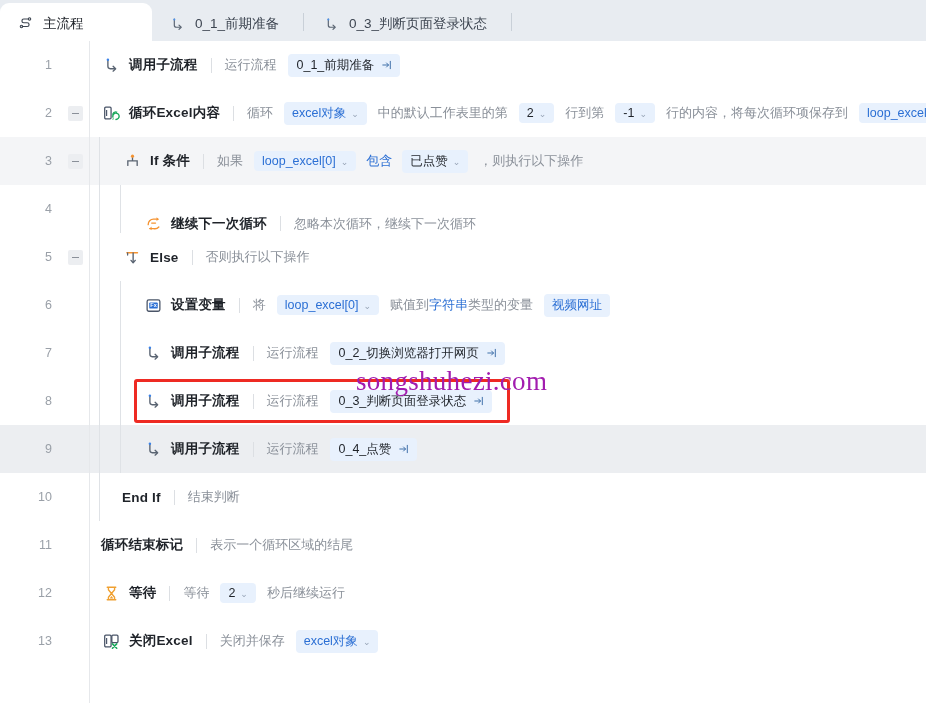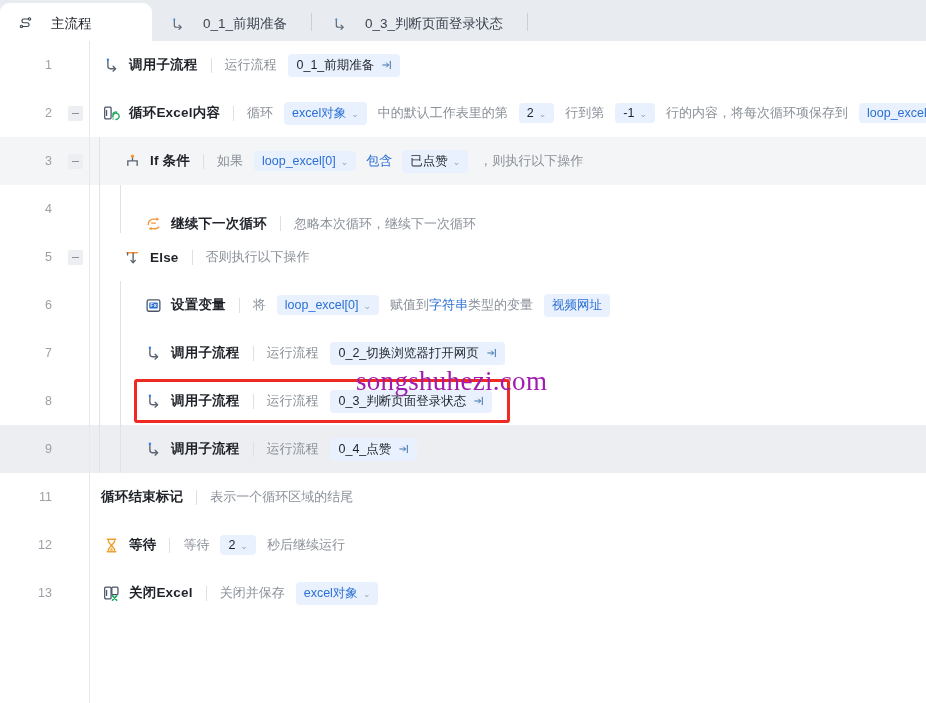--- a/index.html
+++ b/index.html
@@ -20,21 +20,21 @@
     height: 41px;
     background: #e8ecf1;
     display: flex;
     align-items: flex-end;
     position: relative;
     box-sizing: border-box;
   }
   .tab {
     display: flex;
     align-items: center;
-    gap: 18px;
+    gap: 10px;
     height: 37px;
     padding: 3px 22px 0 18px;
     box-sizing: border-box;
     font-size: 13.5px;
     color: #3c4450;
     cursor: pointer;
     position: relative;
   }
   .tab.active {
     background: #ffffff;
@@ -539,20 +539,35 @@
                     <path d="M7.4 5.3L10 8l-2.6 2.7" fill="none" stroke="#3d6ea8" stroke-width="1.3" stroke-linecap="round" stroke-linejoin="round"></path>
                     <path d="M12.4 3.1v9.8" stroke="#3d6ea8" stroke-width="1.3" stroke-linecap="round"></path>
                   </svg>
                 </span>
               </span>
             </span>
           </div>
         </div>
       </div>
       <div class="row">
+        <div class="rownum">10</div>
+        <div class="collapse-slot"></div>
+        <div class="content">
+          <div class="guide" style="left: 10px;"></div>
+          <div class="node" style="margin-left: 33px;">
+            <span class="node-icon" style="width: 0px; flex-basis: 0px; margin-right: 0px;"></span>
+            <span class="node-title">End If</span>
+            <span class="vsep"></span>
+            <span class="desc">
+              <span class="txt">结束判断</span>
+            </span>
+          </div>
+        </div>
+      </div>
+      <div class="row">
         <div class="rownum">11</div>
         <div class="collapse-slot"></div>
         <div class="content">
           <div class="node" style="margin-left: 12px;">
             <span class="node-icon" style="width: 0px; flex-basis: 0px; margin-right: 0px;"></span>
             <span class="node-title">循环结束标记</span>
             <span class="vsep"></span>
             <span class="desc">
               <span class="txt">表示一个循环区域的结尾</span>
             </span>

